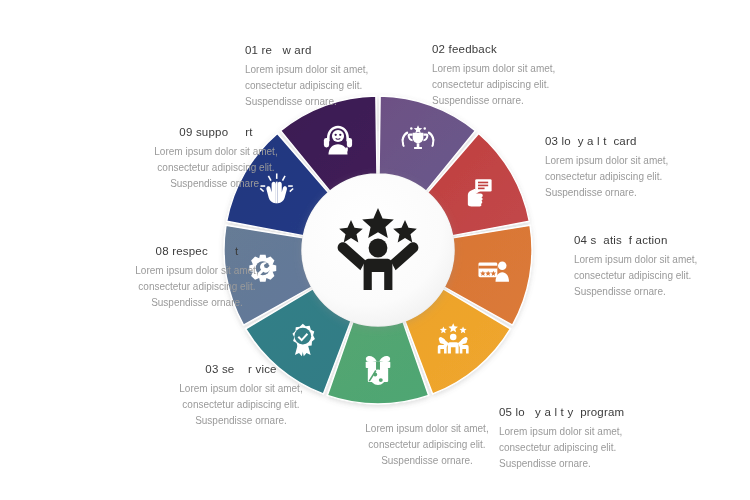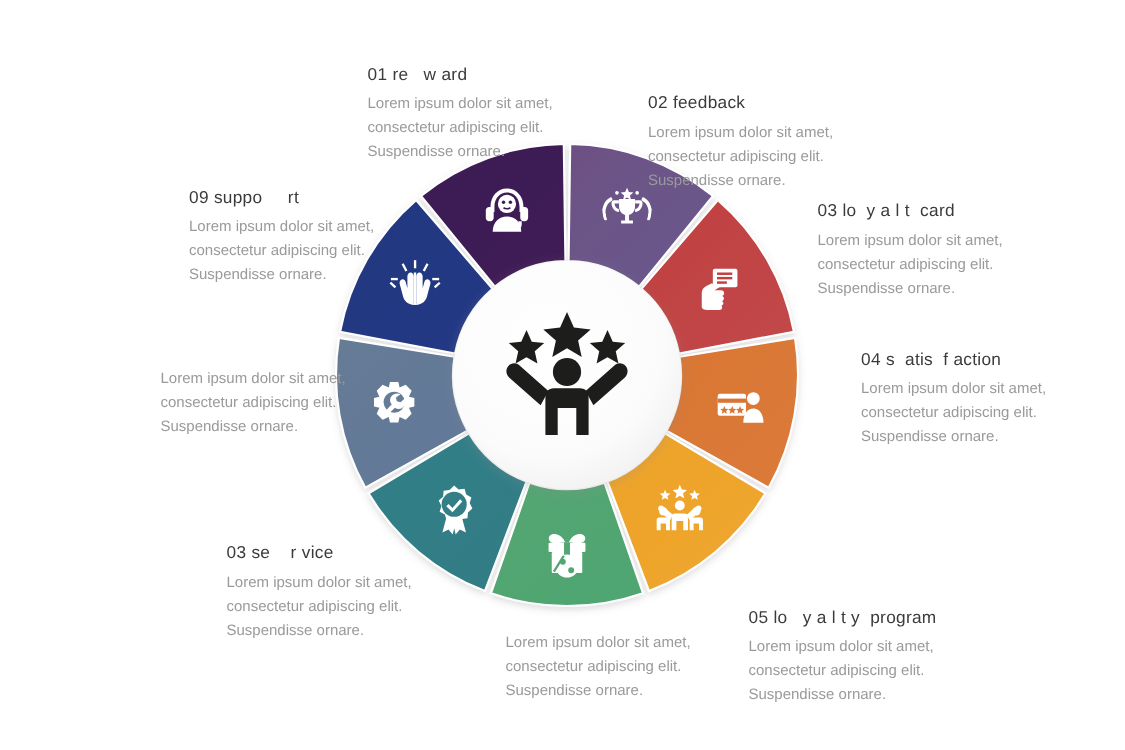--- a/index.html
+++ b/index.html
@@ -24,21 +24,21 @@
     line-height:1.2;
   }
   .label .body{
     font-size:10px;
     color:#9a9a9a;
     line-height:1.62;
     white-space:pre-line;
     margin:0;
   }
   .label.right{text-align:left;}
-  .label.left{text-align:left;}
+  .label.left{text-align:center;}
 </style>
 </head>
 <body>
 
 <div id="stage">
 
   <svg class="wheel" viewBox="0 0 750 500">
     <defs>
       <radialGradient id="centerGrad" cx="42%" cy="36%" r="72%">
         <stop offset="0%" stop-color="#ffffff"></stop>
@@ -208,21 +208,21 @@
     </g>
   </svg>
 
   <div class="label right" style="left:245px;top:44px;width:175px;">
     <p class="ttl">01 re   w ard</p>
     <p class="body">Lorem ipsum dolor sit amet,
 consectetur adipiscing elit.
 Suspendisse ornare.</p>
   </div>
 
-  <div class="label right" style="left:432px;top:63px;width:175px;">
+  <div class="label right" style="left:432px;top:43px;width:175px;">
     <p class="ttl">02 feedback</p>
     <p class="body">Lorem ipsum dolor sit amet,
 consectetur adipiscing elit.
 Suspendisse ornare.</p>
   </div>
 
   <div class="label right" style="left:545px;top:135px;width:180px;">
     <p class="ttl">03 lo  y a l t  card</p>
     <p class="body">Lorem ipsum dolor sit amet,
 consectetur adipiscing elit.
@@ -250,20 +250,21 @@
   </div>
 
   <div class="label left" style="left:151px;top:363px;width:180px;">
     <p class="ttl">03 se    r vice</p>
     <p class="body">Lorem ipsum dolor sit amet,
 consectetur adipiscing elit.
 Suspendisse ornare.</p>
   </div>
 
   <div class="label left" style="left:107px;top:245px;width:180px;">
+    <p class="ttl">08 respec        t</p>
     <p class="body">Lorem ipsum dolor sit amet,
 consectetur adipiscing elit.
 Suspendisse ornare.</p>
   </div>
 
   <div class="label left" style="left:126px;top:126px;width:180px;">
     <p class="ttl">09 suppo     rt</p>
     <p class="body">Lorem ipsum dolor sit amet,
 consectetur adipiscing elit.
 Suspendisse ornare.</p>

